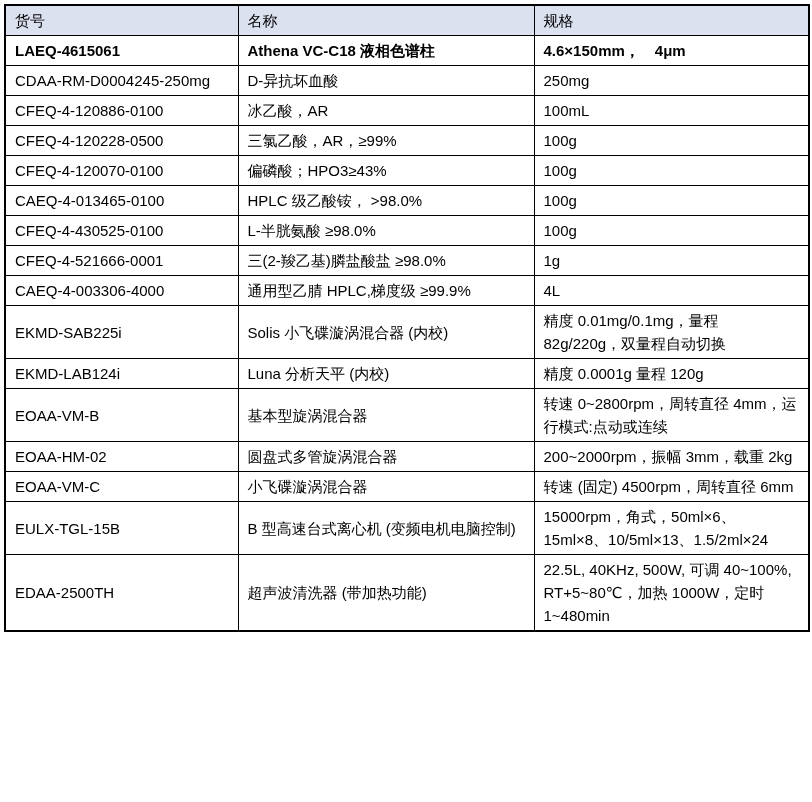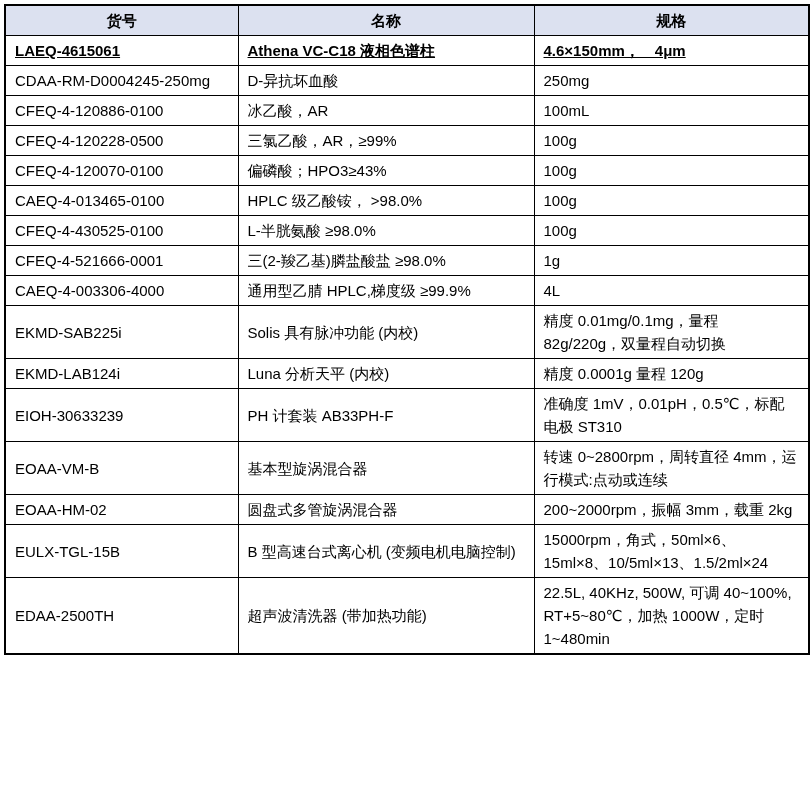--- a/index.html
+++ b/index.html
@@ -31,29 +31,28 @@
     line-height: 23px;
     color: #000000;
     text-align: left;
     vertical-align: middle;
     padding: 3px 9px;
     overflow: hidden;
     word-break: break-word;
   }
   table.product-table th {
     background: #dce1f0;
-    font-weight: bold;
+    font-weight: normal;
     height: 23px;
-    text-align: center;
   }
   table.product-table td {
     background: #ffffff;
     font-weight: normal;
   }
-  tr.highlight td { font-weight: bold; text-decoration: underline; }
+  tr.highlight td { font-weight: bold; }
 </style>
 </head>
 <body>
 
 <div class="page">
   <table class="product-table">
     <colgroup>
       <col class="c-code">
       <col class="c-name">
       <col class="c-spec">
@@ -107,42 +106,42 @@
           <td>三(2-羧乙基)膦盐酸盐 ≥98.0%</td>
           <td>1g</td>
         </tr>
         <tr class="">
           <td>CAEQ-4-003306-4000</td>
           <td>通用型乙腈 HPLC,梯度级 ≥99.9%</td>
           <td>4L</td>
         </tr>
         <tr class="">
           <td>EKMD-SAB225i</td>
-          <td>Solis 具有脉冲功能 (内校)</td>
+          <td>Solis 小飞碟漩涡混合器 (内校)</td>
           <td>精度 0.01mg/0.1mg，量程 82g/220g，双量程自动切换</td>
         </tr>
         <tr class="">
           <td>EKMD-LAB124i</td>
           <td>Luna 分析天平 (内校)</td>
           <td>精度 0.0001g 量程 120g</td>
-        </tr>
-        <tr class="">
-          <td>EIOH-30633239</td>
-          <td>PH 计套装 AB33PH-F</td>
-          <td>准确度 1mV，0.01pH，0.5℃，标配电极 ST310</td>
         </tr>
         <tr class="">
           <td>EOAA-VM-B</td>
           <td>基本型旋涡混合器</td>
           <td>转速 0~2800rpm，周转直径 4mm，运行模式:点动或连续</td>
         </tr>
         <tr class="">
           <td>EOAA-HM-02</td>
           <td>圆盘式多管旋涡混合器</td>
           <td>200~2000rpm，振幅 3mm，载重 2kg</td>
+        </tr>
+        <tr class="">
+          <td>EOAA-VM-C</td>
+          <td>小飞碟漩涡混合器</td>
+          <td>转速 (固定) 4500rpm，周转直径 6mm</td>
         </tr>
         <tr class="">
           <td>EULX-TGL-15B</td>
           <td>B 型高速台式离心机 (变频电机电脑控制)</td>
           <td>15000rpm，角式，50ml×6、15ml×8、10/5ml×13、1.5/2ml×24</td>
         </tr>
         <tr class="">
           <td>EDAA-2500TH</td>
           <td>超声波清洗器 (带加热功能)</td>
           <td>22.5L, 40KHz, 500W, 可调 40~100%, RT+5~80℃，加热 1000W，定时 1~480min</td>

